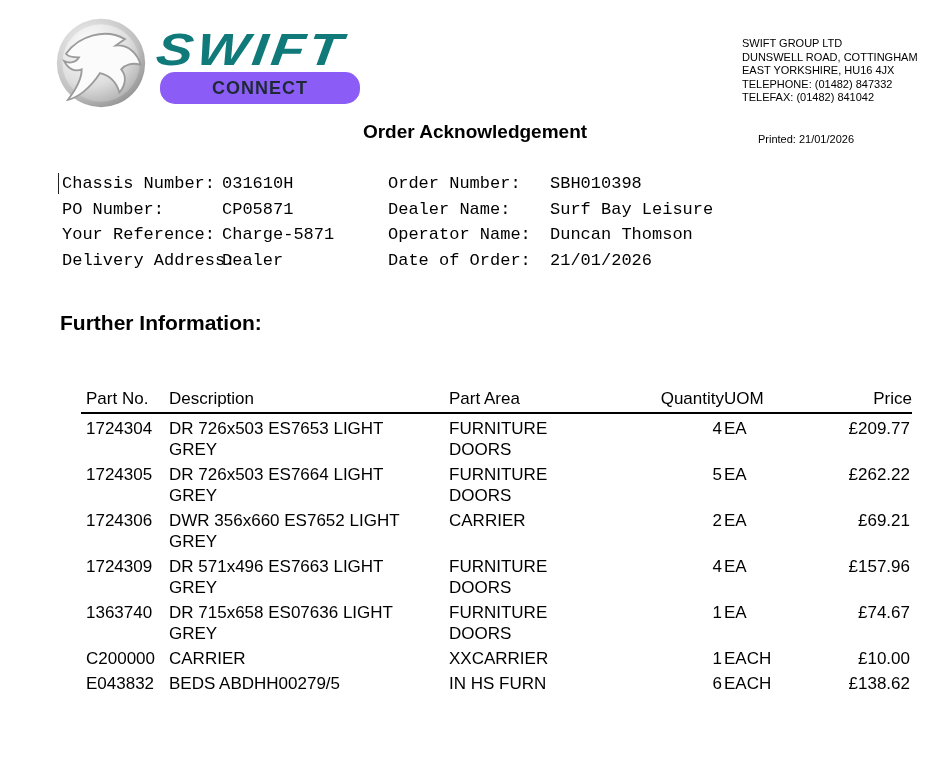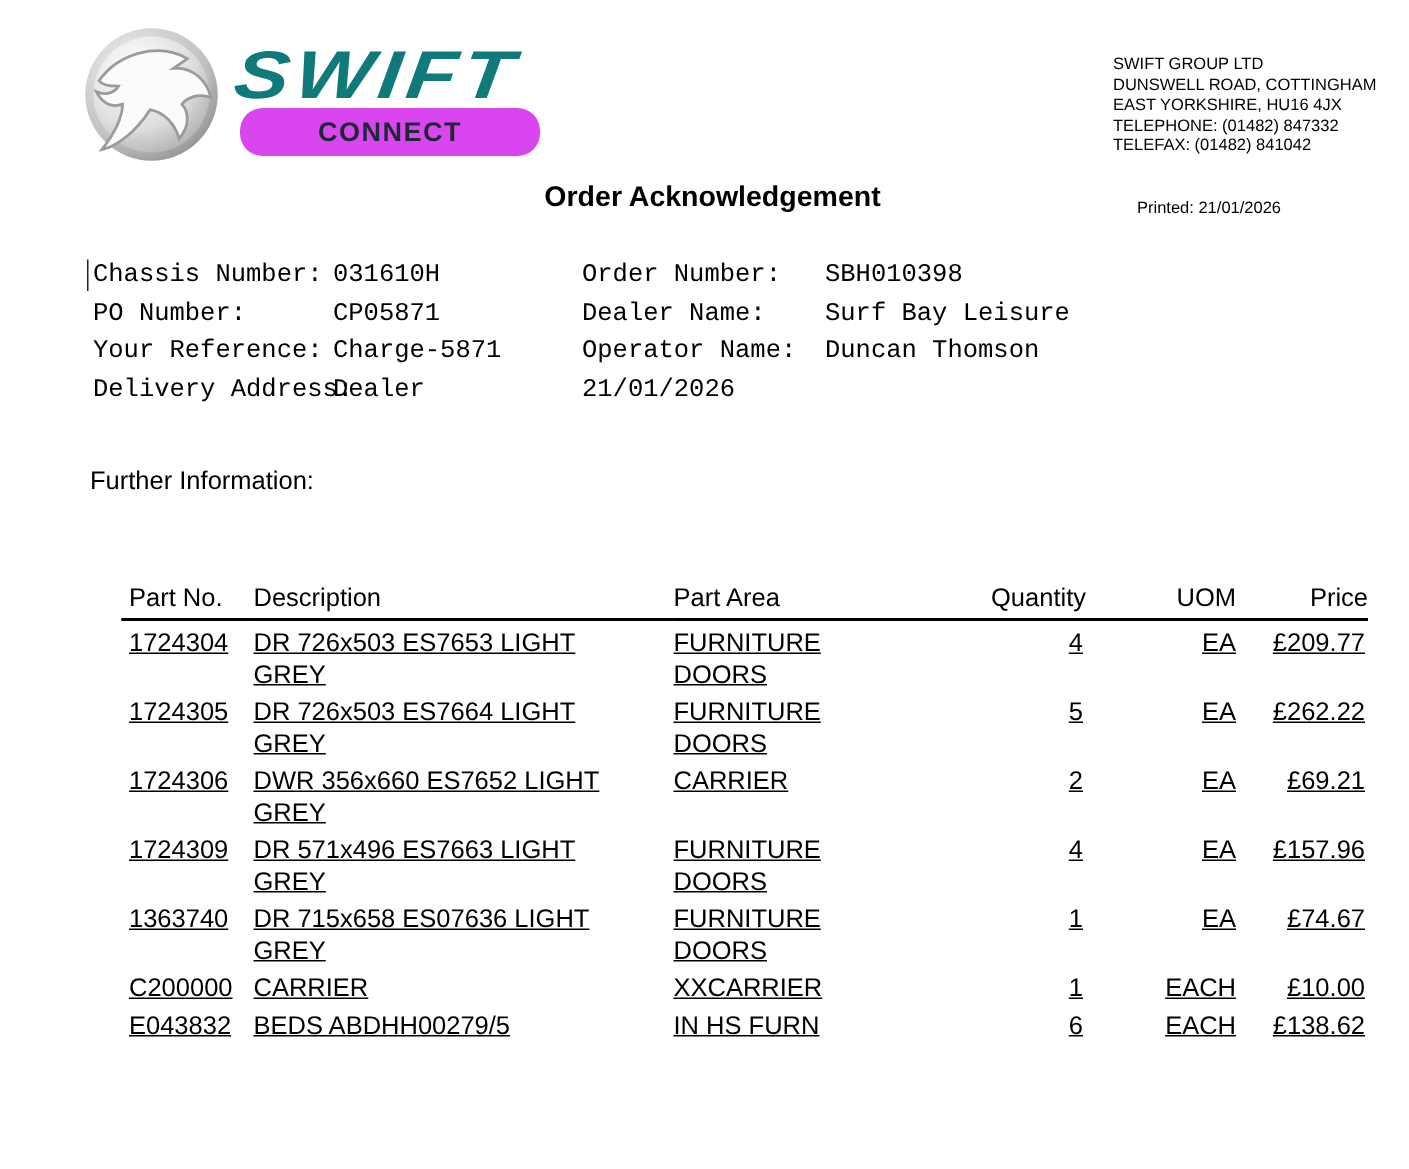--- a/index.html
+++ b/index.html
@@ -22,21 +22,21 @@
     font-size: 45px; font-weight: bold; font-style: italic;
     letter-spacing: 3px;
     color: #10797a;
     transform: scaleX(1.22) skewX(-6deg);
     transform-origin: left top;
     white-space: nowrap;
   }
   .connect-pill {
     position: absolute; left: 160px; top: 72px;
     width: 200px; height: 32px;
-    background: #d946ef;
+    background: #8b5cf6;
     border-radius: 15px;
     display: flex; align-items: center; justify-content: center;
     font-size: 18px; font-weight: bold; letter-spacing: 1px;
     color: #1d2935;
   }
 
   
   .company {
     position: absolute; left: 742px; top: 37px;
     font-size: 11px; line-height: 13.5px;
@@ -63,21 +63,22 @@
     position: absolute; left: 62px; top: 171px;
     display: grid;
     grid-template-columns: 160px 166px 162px auto;
     font-size: 17px; line-height: 25.5px;
     white-space: nowrap;
     font-family: Liberation Mono, monospace;
   }
 
   .further {
     position: absolute; left: 60px; top: 311px;
-    font-size: 17px;
+    font-size: 21px;
+    font-weight: bold;
   }
 
   
   .parts-table {
     position: absolute; left: 57px; top: 388px;
     width: 831px;
     border-collapse: collapse;
     table-layout: fixed;
     font-size: 17px; line-height: 21px; margin-left: 24px;
   }
@@ -89,26 +90,25 @@
   .parts-table col.c-price  { width: 88px; }
 
   .parts-table th {
     font-weight: normal;
     text-align: left;
     border-bottom: 2px solid #000;
     padding: 0 0 3px 0;
     vertical-align: bottom;
   }
   .parts-table th.num, .parts-table td.num { text-align: right; }
-  .parts-table th.ctr, .parts-table td.ctr { text-align: right; }
+  .parts-table th.ctr, .parts-table td.ctr { text-align: left; }
 
   .parts-table td {
     vertical-align: top;
     padding: 4px 0 0 0;
-    text-decoration: underline;
   }
   .parts-table th:first-child, .parts-table td:first-child { padding-left: 5px; }
   .parts-table td.desc  .wrapbox { width: 252px; }
   .parts-table td.area  .wrapbox { width: 122px; }
   .parts-table td.num   { padding-right: 2px; }
 </style>
 </head>
 <body>
 
 <div class="logo-circle">
@@ -159,20 +159,21 @@
   <div>Dealer Name:</div>
   <div>Surf Bay Leisure</div>
 
   <div>Your Reference:</div>
   <div>Charge-5871</div>
   <div>Operator Name:</div>
   <div>Duncan Thomson</div>
 
   <div>Delivery Address:</div>
   <div>Dealer</div>
+  <div>Date of Order:</div>
   <div>21/01/2026</div>
 </div>
 
 <div class="further">Further Information:</div>
 
 <table class="parts-table">
   <colgroup>
     <col class="c-partno">
       <col class="c-desc">
       <col class="c-area">

